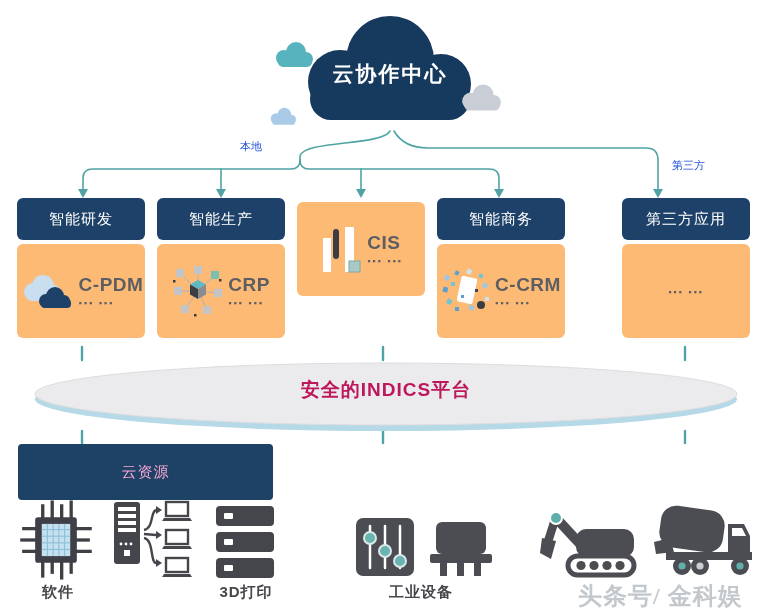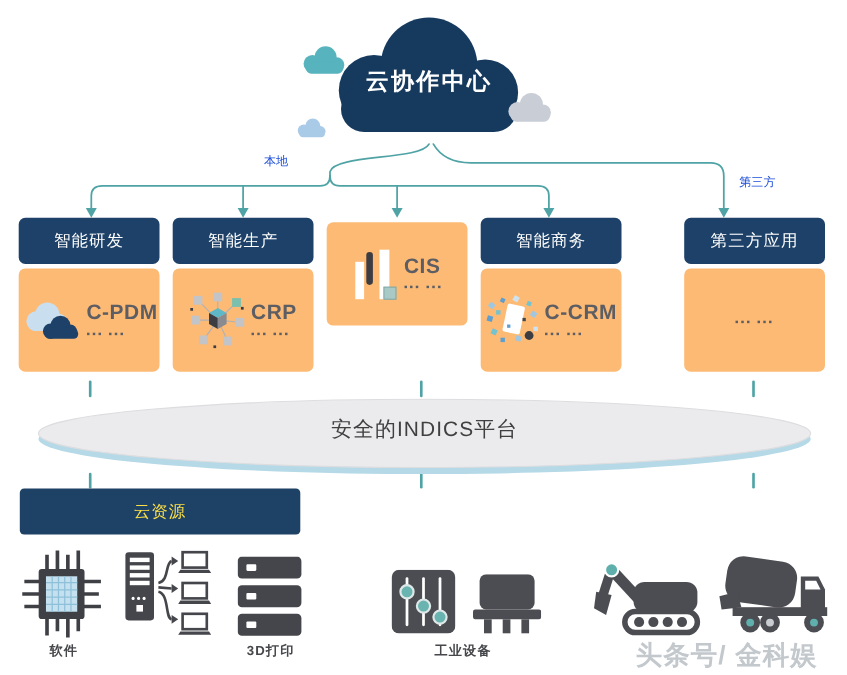--- a/index.html
+++ b/index.html
@@ -22,32 +22,32 @@
   .module-card{margin-top:4px;height:94px;background:#fdba74;border-radius:6px;
     display:flex;align-items:center;justify-content:center;gap:4px;}
   .app-col{display:flex;flex-direction:column;align-items:flex-start;}
   .app-col.centered{align-items:center;}
   .app-name{font-size:19px;font-weight:bold;color:#5d5e63;letter-spacing:0.5px;white-space:nowrap;}
   .app-dots{font-size:9px;letter-spacing:2px;color:#5d5e63;margin-top:3px;line-height:1;}
 
   
   .platform{position:absolute;left:30px;top:362px;width:712px;height:74px;}
   .platform-label{position:absolute;left:0;top:15px;width:712px;text-align:center;
-    font-size:19px;font-weight:normal;color:#404040;letter-spacing:1px;}
-
-  
-  .foundation-bar{position:absolute;top:444px;height:42px;background:#1e4166;border-radius:4px;
-    color:#fde047;font-size:15px;letter-spacing:1px;display:flex;align-items:center;justify-content:center;}
-
-  
-  .res-label{position:absolute;top:583px;font-size:12px;font-weight:bold;color:#46474b;
+    font-size:19px;font-weight:bold;color:#be185d;letter-spacing:1px;}
+
+  
+  .foundation-bar{position:absolute;top:444px;height:56px;background:#1e4166;border-radius:4px;
+    color:#f9a8d4;font-size:15px;letter-spacing:1px;display:flex;align-items:center;justify-content:center;}
+
+  
+  .res-label{position:absolute;top:583px;font-size:15px;font-weight:bold;color:#46474b;
     text-align:center;letter-spacing:1px;}
 
   .watermark{position:absolute;left:578px;top:580px;width:188px;font-size:24px;font-weight:bold;
-    color:#c3c8cd;letter-spacing:1px;white-space:nowrap;}
+    color:#c3c8cd;letter-spacing:1px;white-space:nowrap;font-family:Liberation Serif, serif;}
 </style>
 </head>
 <body>
 
 <div class="stage">
 
   <svg class="abs" style="left:0;top:0" width="770" height="614">
     <g stroke="#4fa3a5" stroke-width="1.6" fill="none" stroke-linecap="round">
       <path d="M390,131 C382,146 304,140 300,156 L300,160"></path>
       <path d="M300,160 Q300,169 291,169 L93,169 Q83,169 83,178 L83,190"></path>

